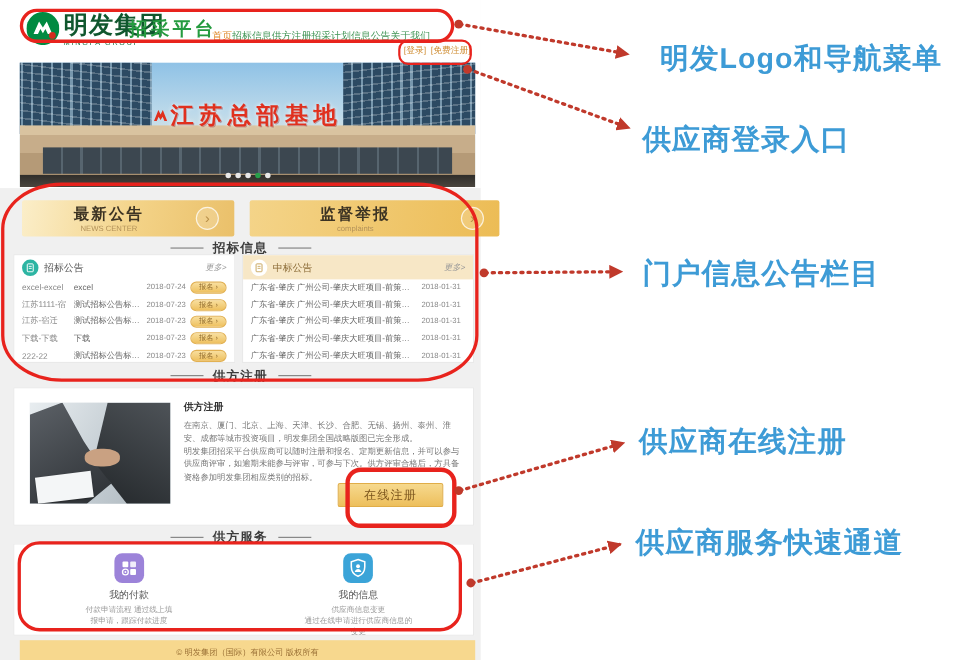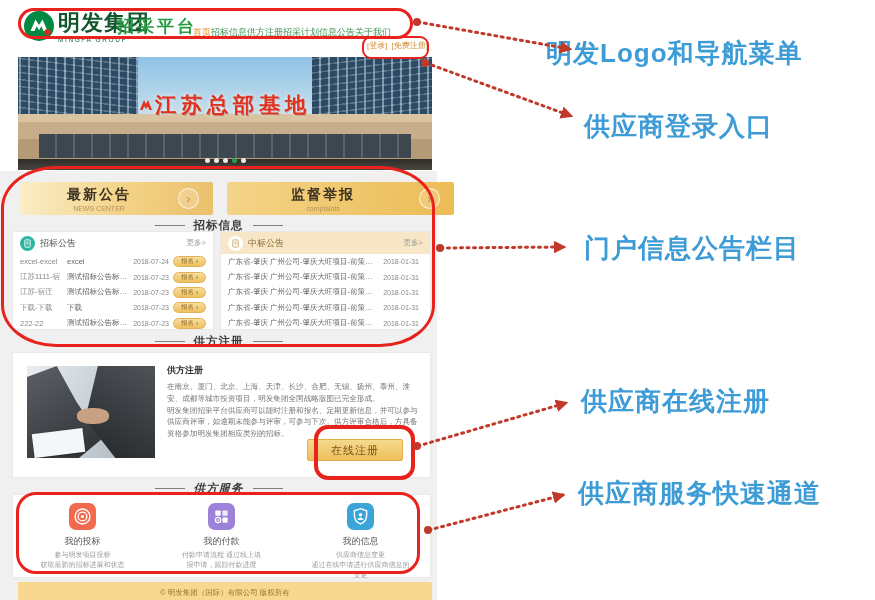--- a/index.html
+++ b/index.html
@@ -57,21 +57,21 @@
   
   .sec-title { position:absolute; left:0; width:437px; display:flex; align-items:center; justify-content:center; gap:9px; }
   .sec-title b { font-size:11.5px; color:#3c3c3c; font-weight:bold; letter-spacing:1px; }
   .sec-title .dash { width:30px; height:1px; background:#7d7d7d; }
 
   
   .card { position:absolute; background:#fff; border:1px solid #e9e9e9; }
   .acard-hd { height:22px; display:flex; align-items:center; padding:0 7px; }
   .acard-hd .cicon { width:15px; height:15px; border-radius:50%; display:flex; align-items:center; justify-content:center; margin-right:5px; }
   .acard-hd .ttl { font-size:9px; color:#555; }
-  .acard-hd .more { margin-left:auto; font-size:7.5px; color:#999; cursor:pointer; }
+  .acard-hd .more { margin-left:auto; font-size:7.5px; color:#999; cursor:pointer;font-style:italic; }
   .tender-hd .cicon { background:#2db5a3; }
   .award-hd { background:#f7e7c6; }
   .award-hd .ttl { color:#8a6a35;text-align:right; }
   .award-hd .cicon { background:#fff; }
   .arow { display:flex; align-items:center; height:15.4px; padding:0 7px; font-size:7.5px; color:#777; cursor:pointer; }
   .arow .rg { width:47px; color:#888; overflow:hidden; white-space:nowrap; }
   .arow .ti { flex:1; overflow:hidden; white-space:nowrap; text-overflow:ellipsis; color:#666; }
   .arow .dt { width:42px; color:#888; text-align:right; margin-right:4px; font-size:7px; }
   .pill { width:33px; height:11px; border-radius:6px; background:linear-gradient(180deg,#f8df9f,#eec05e); border:1px solid #e2b153;
           font-size:6.5px; color:#8a6428; display:flex; align-items:center; justify-content:center; gap:2px; cursor:pointer; }
@@ -110,21 +110,21 @@
   
   .rbox { position:absolute; border:3px solid #e8231d; border-radius:16px; pointer-events:none; z-index:40; }
   .rb-header { left:18px; top:8px; width:395px; height:31px; }
   .rb-login { left:362px; top:36px; width:67px; height:23px; border-width:2.5px; border-radius:9px; }
   .rb-info { left:1px; top:166px; width:434px; height:181px; border-width:3.5px; border-radius:55px / 42px; }
   .rb-reg { left:314px; top:425px; width:101px; height:55px; border-width:4px; border-radius:14px; }
   .rb-svc { left:16px; top:492px; width:404px; height:82px; border-width:3.5px; border-radius:20px; }
 
   
   .alabel { position:absolute; font-size:26px; font-weight:bold; color:#3d9bd6; letter-spacing:1px; white-space:nowrap; z-index:45; }
-  .al1 { left:546px; top:36px; }
+  .al1 { left:600px; top:36px; }
   .al2 { left:584px; top:109px; }
   .al3 { left:584px; top:231px; }
   .al4 { left:581px; top:384px; }
   .al5 { left:578px; top:476px; }
 
   .arrows { position:absolute; left:0; top:0; width:875px; height:600px; pointer-events:none; z-index:50; }
 </style>
 </head>
 <body>
 
@@ -299,38 +299,26 @@
         <div class="paper"></div>
     </div>
     <div class="reg-txt">
       <h4>供方注册</h4>
       <p>在南京、厦门、北京、上海、天津、长沙、合肥、无锡、扬州、泰州、淮安、成都等城市投资项目，明发集团全国战略版图已完全形成。</p>
       <p>明发集团招采平台供应商可以随时注册和报名、定期更新信息，并可以参与供应商评审，如逾期未能参与评审，可参与下次。供方评审合格后，方具备资格参加明发集团相应类别的招标。</p>
     </div>
     <div class="reg-btn">在线注册</div>
   </div>
 
-  <div class="sec-title" style="top:481px;font-style:italic;">
+  <div class="sec-title" style="top:481px;">
     <span class="dash"></span>
       <b>供方服务</b>
       <span class="dash"></span>
   </div>
   <div class="card svc-card">
-    <div class="svc">
-      <div class="ic" style="background:#f16a4d;">
-        <svg viewBox="0 0 24 24" width="21" height="21">
-            <circle cx="12" cy="12" r="8.5" fill="none" stroke="#fff" stroke-width="1.6"></circle>
-            <circle cx="12" cy="12" r="5" fill="none" stroke="#fff" stroke-width="1.5"></circle>
-            <circle cx="12" cy="12" r="1.8" fill="#fff"></circle>
-          </svg>
-      </div>
-      <h5>我的投标</h5>
-      <p>参与明发项目投标
-获取最新的招标进展和状态</p>
-    </div>
     <div class="svc">
       <div class="ic" style="background:#9c83d9;">
         <svg viewBox="0 0 24 24" width="21" height="21">
             <rect x="5" y="5" width="6" height="6" rx="1" fill="#fff"></rect>
             <rect x="13" y="5" width="6" height="6" rx="1" fill="#fff" opacity=".85"></rect>
             <rect x="13" y="13" width="6" height="6" rx="1" fill="#fff"></rect>
             <circle cx="8" cy="16" r="3" fill="none" stroke="#fff" stroke-width="1.4"></circle>
             <circle cx="8" cy="16" r="1" fill="#fff"></circle>
           </svg>
       </div>

